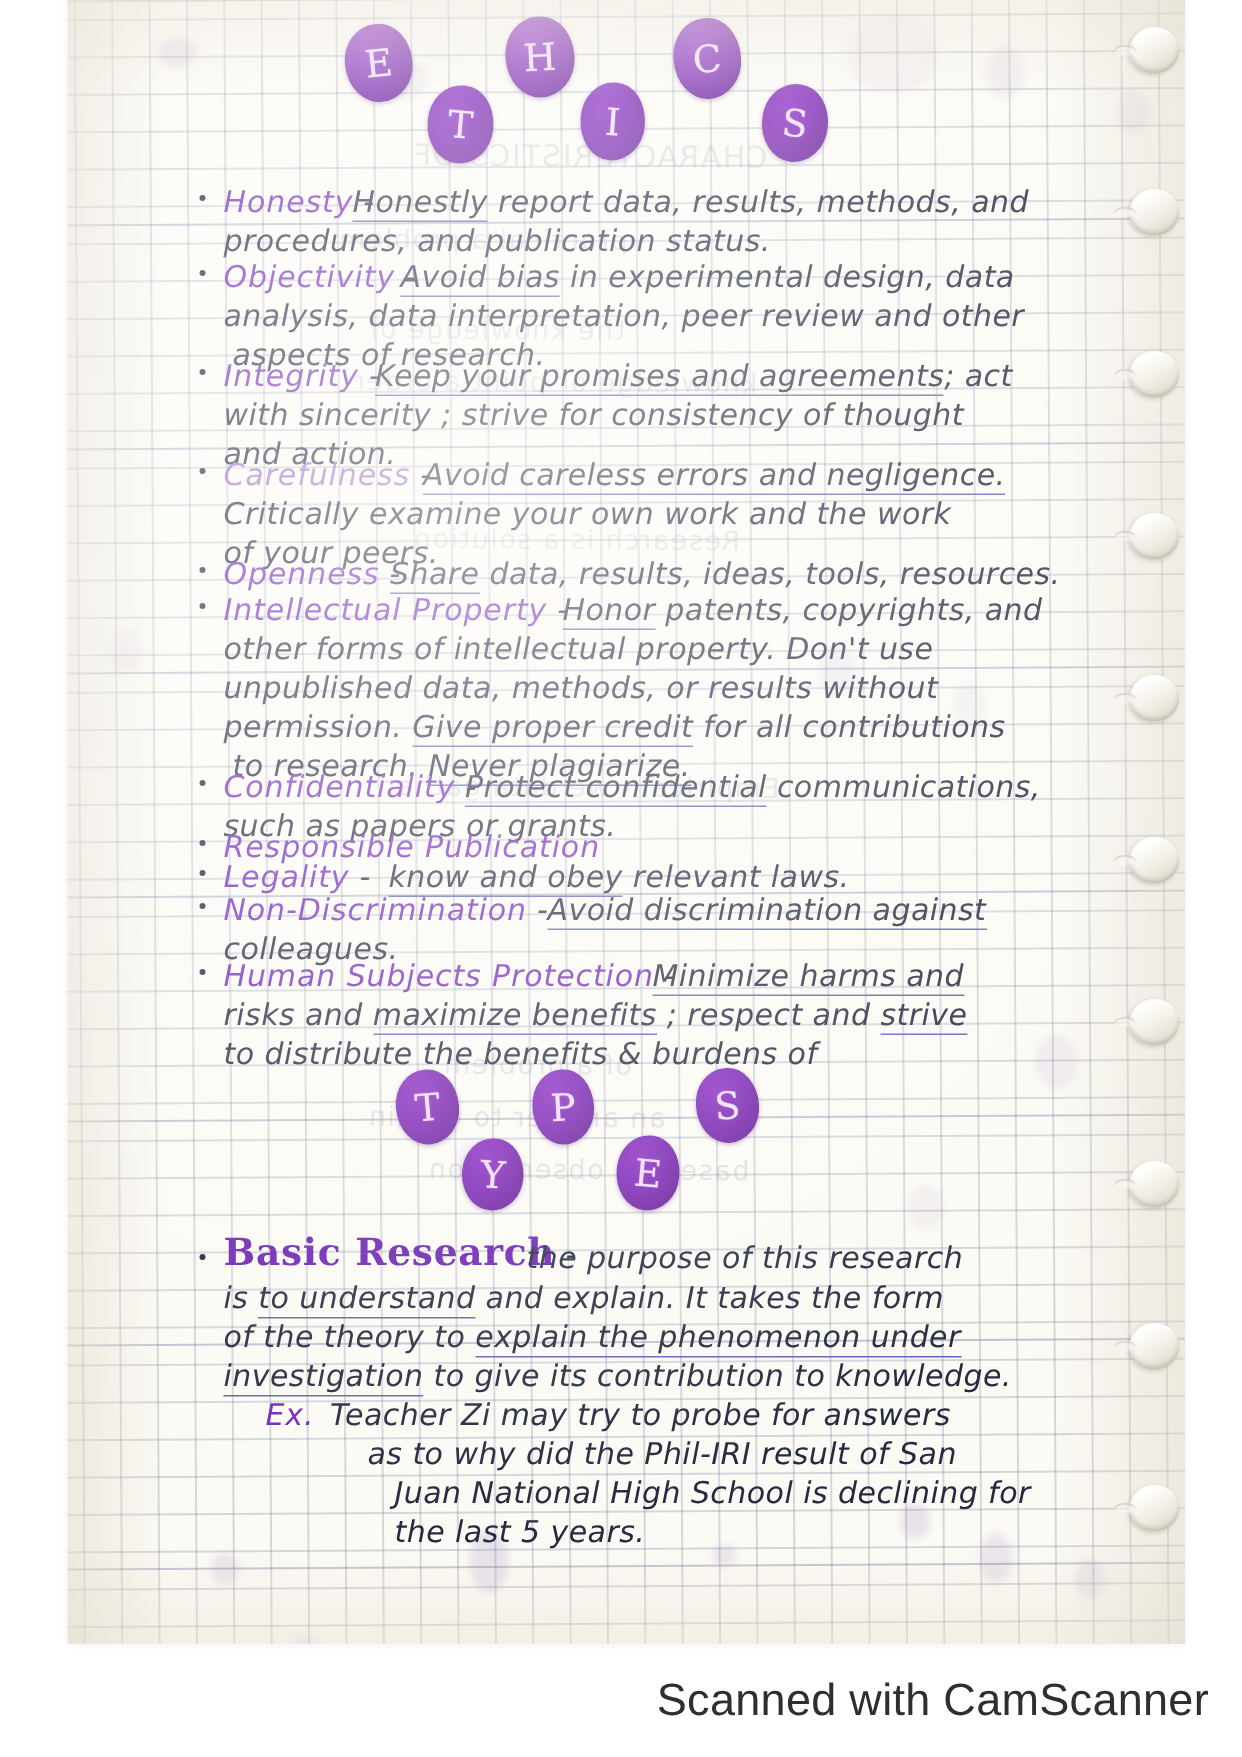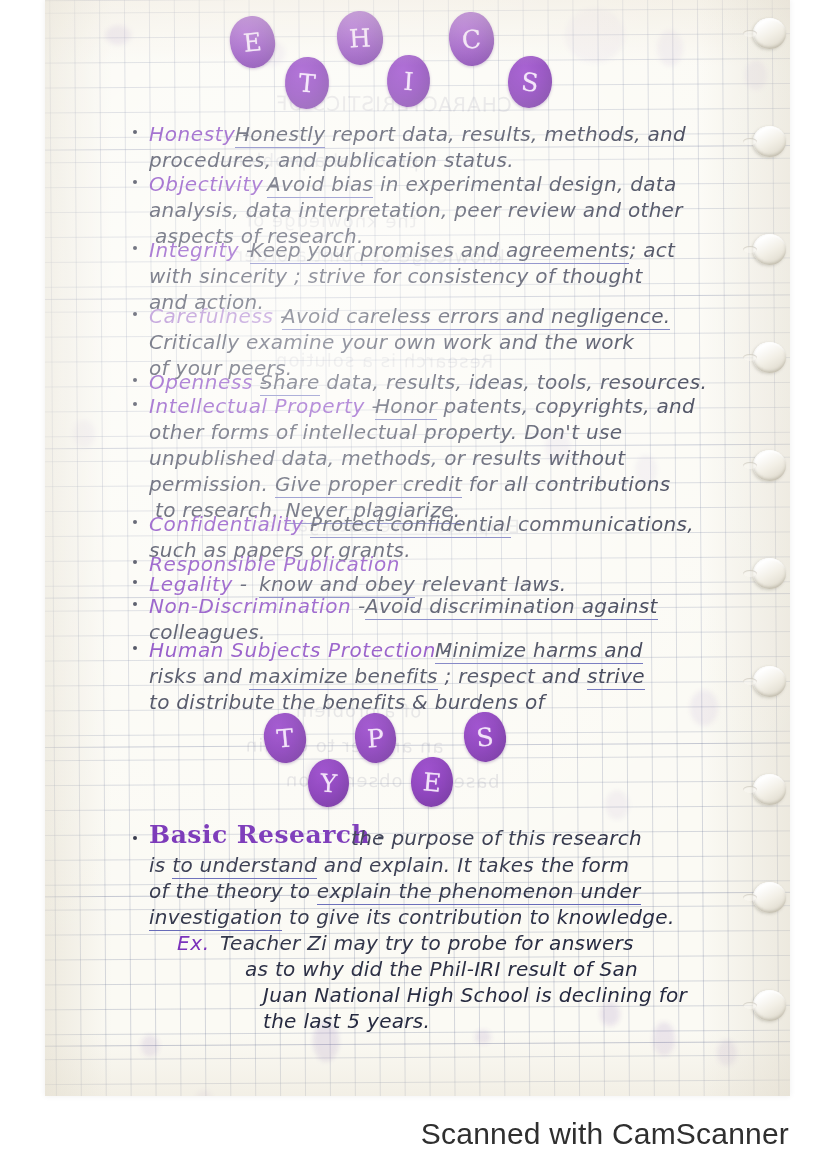--- a/index.html
+++ b/index.html
@@ -163,21 +163,21 @@
     color: #f0dcf8;
     font-weight: normal;
     font-size: 25px;
     line-height: 1;
     text-shadow: 0 0 1px rgba(255,255,255,0.5);
   }
 
   
   #watermark {
     position: absolute;
-    right: 39px;
+    right: 22px;
     bottom: 20px;
     font-family: "Liberation Sans", sans-serif;
     font-size: 30px;
     color: #2f2f2f;
     letter-spacing: 0.2px;
   }
 </style>
 </head>
 <body>
 

